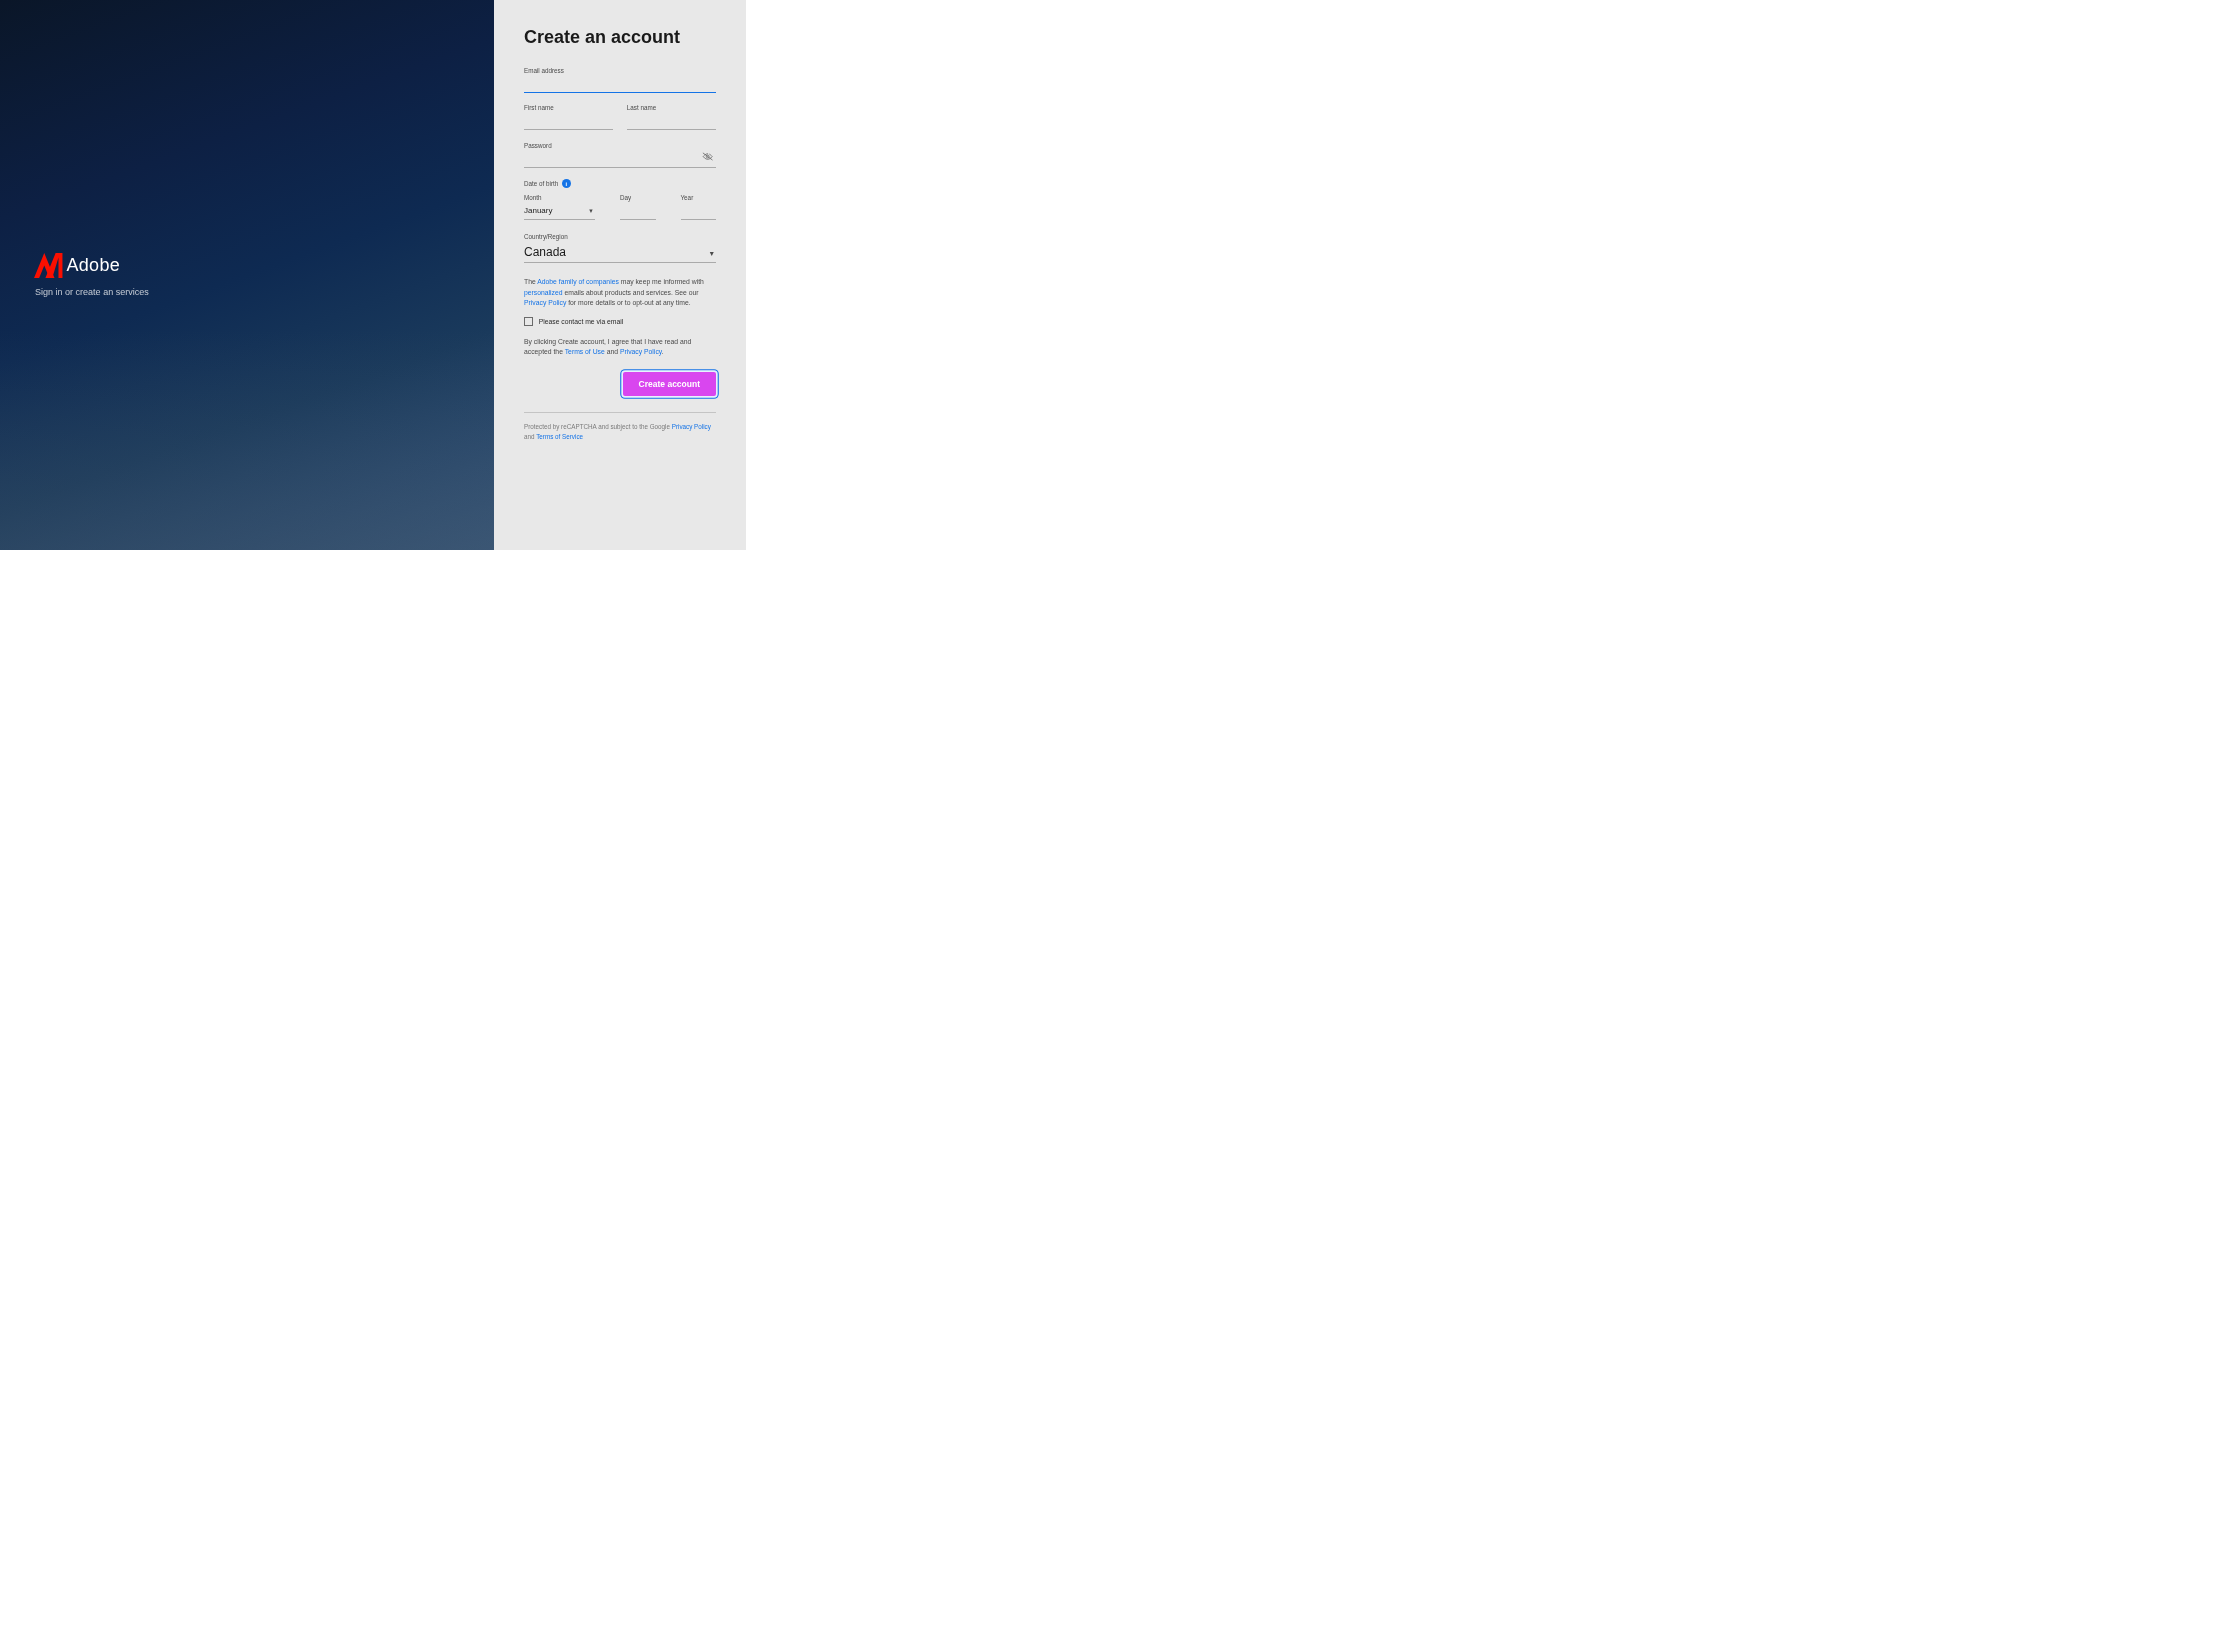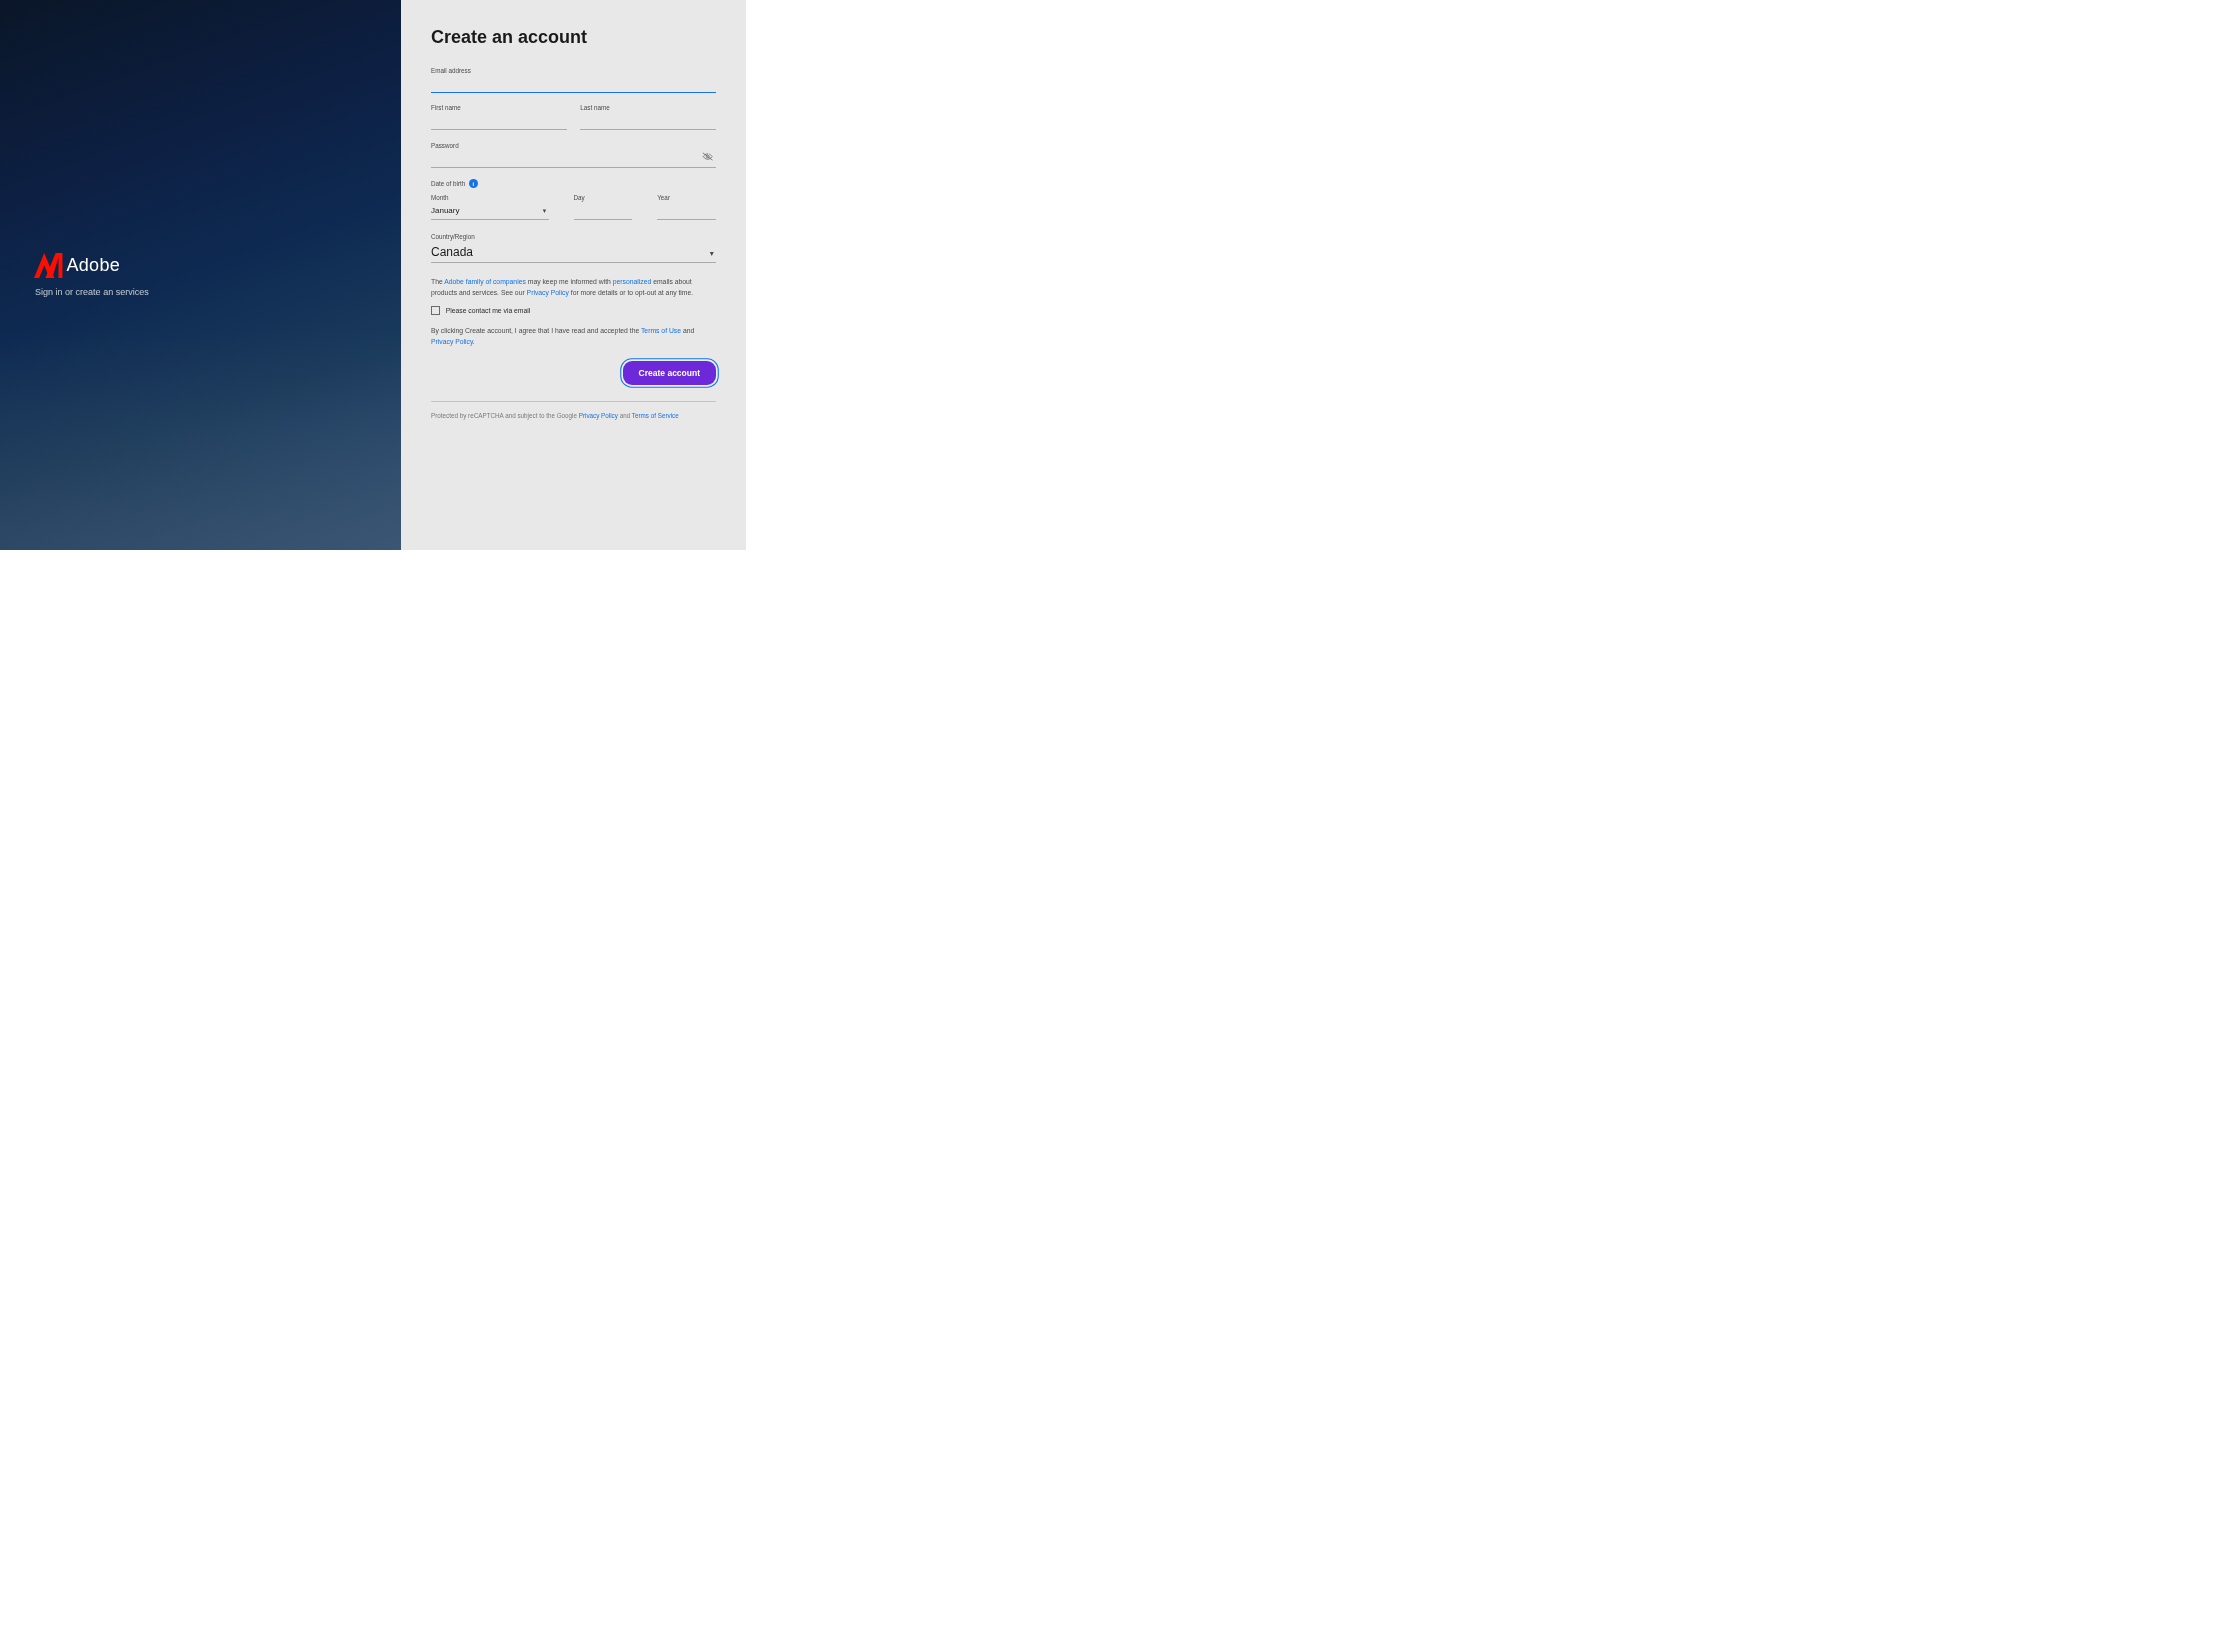--- a/index.html
+++ b/index.html
@@ -55,21 +55,21 @@
 
     .adobe-tagline {
       color: rgba(255, 255, 255, 0.75);
       font-size: 9px;
       font-weight: 300;
       margin-left: 1.1px;
     }
 
     
     .right-panel {
-      width: 345px;
+      width: 252px;
       background: #e8e8e8;
       overflow-y: auto;
       padding: 27px 30px 23px 30px;
     }
 
     .form-title {
       font-size: 18px;
       font-weight: 700;
       color: #1a1a1a;
       margin-bottom: 18px;
@@ -307,24 +307,24 @@
       text-decoration: none;
     }
 
     .create-btn-row {
       display: flex;
       justify-content: flex-end;
       margin-bottom: 16px;
     }
 
     .create-account-btn {
-      background: #6d28d9;
+      background: #d946ef;
       color: white;
       border: none;
-      border-radius: 9px;
+      border-radius: 2px;
       padding: 6.8px 16px;
       font-size: 8.5px;
       font-weight: 600;
       cursor: pointer;
       box-shadow: 0 0 0 1.7px rgba(255,255,255,0.9), 0 0 0 2.8px #1473e6;
       transition: background 0.2s;
     }
 
     .divider {
       border: none;

